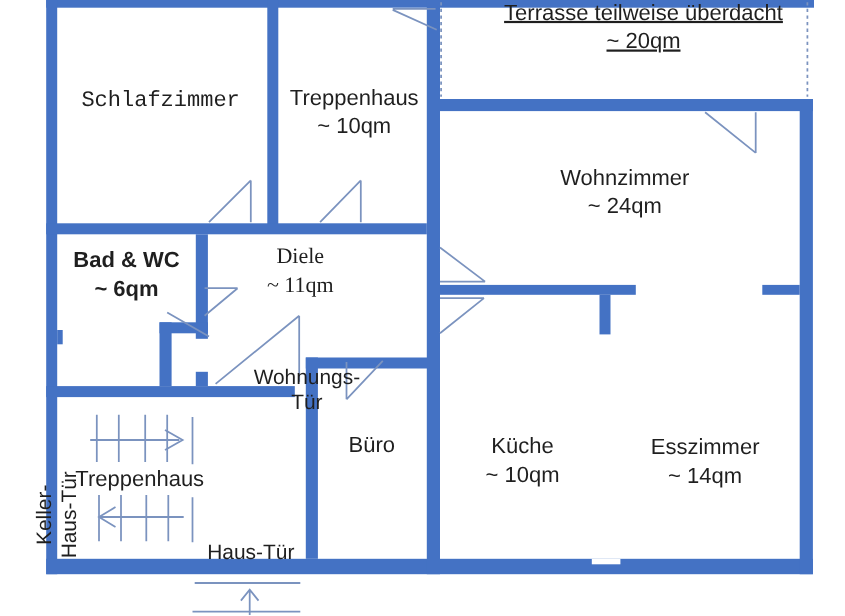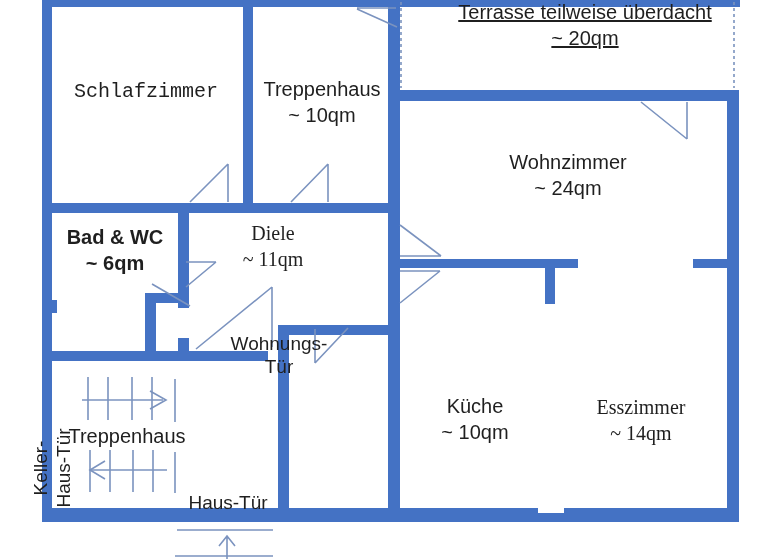--- a/index.html
+++ b/index.html
@@ -90,26 +90,27 @@
   </div>
   <div class="lbl" style="left:55px;top:224px;width:120px;font-weight:bold;">
     <div>Bad &amp; WC</div>
     <div>~ 6qm</div>
   </div>
   <div class="lbl" style="left:203px;top:220px;width:140px;font-family:Liberation Serif, serif;">
     <div>Diele</div>
     <div>~ 11qm</div>
   </div>
   <div class="lbl" style="left:288px;top:392px;width:100px;">
+    <div>Büro</div>
   </div>
   <div class="lbl" style="left:415px;top:393px;width:120px;">
     <div>Küche</div>
     <div>~ 10qm</div>
   </div>
-  <div class="lbl" style="left:571px;top:394px;width:140px;font-family:Liberation Serif, serif;">
+  <div class="lbl" style="left:571px;top:394px;width:140px;">
     <div>Esszimmer</div>
     <div>~ 14qm</div>
   </div>
   <div class="lbl" style="left:57px;top:423px;width:140px;">
     <div>Treppenhaus</div>
   </div>
 
   <div class="lbl small" style="left:181px;top:332px;width:100px;margin-left:48px;">
     <div>Wohnungs-</div>
     <div>Tür</div>

